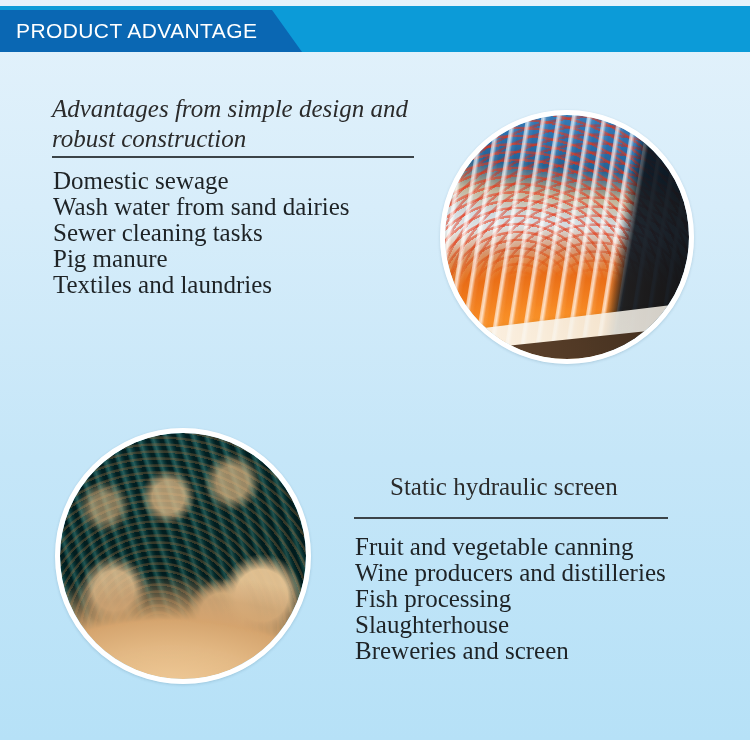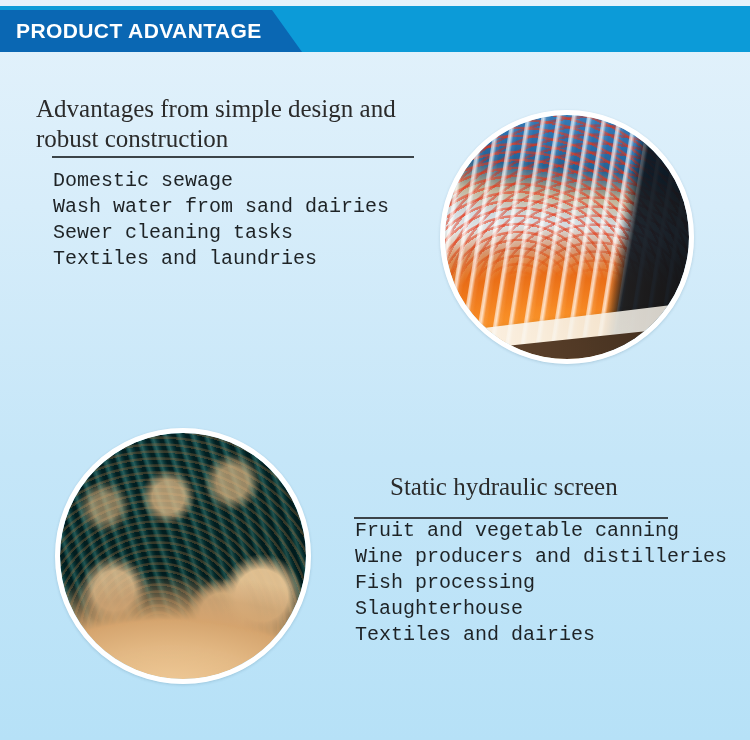--- a/index.html
+++ b/index.html
@@ -51,21 +51,20 @@
     position: absolute;
     left: 16px;
     top: 4px;
     height: 42px;
     line-height: 42px;
     font-family: "Liberation Sans", "DejaVu Sans", sans-serif;
     font-size: 21px;
     letter-spacing: 0.4px;
     color: #ffffff;
     white-space: nowrap;
-    font-weight: bold;
   }
 
   
   .block-title {
     position: absolute;
     font-size: 25px;
     line-height: 30px;
     color: #2b2b2b;
     font-family: "Liberation Serif", "DejaVu Serif", serif;
   }
@@ -74,36 +73,36 @@
     height: 2px;
     background: #3b4348;
   }
   .item-list {
     position: absolute;
     margin: 0;
     padding: 0;
     list-style: none;
   }
   .item-list li {
-    font-size: 20px;
+    font-size: 25px;
     line-height: 26px;
     color: #1e2326;
     white-space: nowrap;
-    font-family: Liberation Mono, monospace;
-  }
-
-  
-  #block-advantages .block-title { left: 36px; top: 94px; width: 380px; }
+    font-family: Liberation Serif, serif;
+  }
+
+  
+  #block-advantages .block-title { left: 52px; top: 94px; width: 380px; font-style: italic; }
   #block-advantages .rule        { left: 52px; top: 156px; width: 362px; }
   #block-advantages .item-list   { left: 53px; top: 168px; }
 
   
   #block-static .block-title { left: 354px; top: 472px; width: 340px; margin-left: 36px; }
   #block-static .rule        { left: 354px; top: 517px; width: 314px; }
-  #block-static .item-list   { left: 355px; top: 518px; }
+  #block-static .item-list   { left: 355px; top: 534px; }
 
   
   .photo {
     position: absolute;
     border-radius: 50%;
     border: 5px solid #ffffff;
     box-sizing: border-box;
     overflow: hidden;
     box-shadow: 0 1px 3px rgba(30,70,100,0.18);
   }
@@ -219,20 +218,21 @@
     <div class="banner-title">PRODUCT ADVANTAGE</div>
   </div>
 
   <div id="block-advantages">
     <div class="block-title">Advantages from simple design and robust construction</div>
     <div class="rule"></div>
     <ul class="item-list">
       <li>Domestic sewage</li>
       <li>Wash water from sand dairies</li>
       <li>Sewer cleaning tasks</li>
+      <li>Pig manure</li>
       <li>Textiles and laundries</li>
     </ul>
   </div>
 
   <div class="photo" id="photo-screen-water">
     <div class="inner">
       <div class="lip"></div>
       <div class="base"></div>
     </div>
   </div>
@@ -242,17 +242,17 @@
   </div>
 
   <div id="block-static">
     <div class="block-title">Static hydraulic screen</div>
     <div class="rule"></div>
     <ul class="item-list">
       <li>Fruit and vegetable canning</li>
       <li>Wine producers and distilleries</li>
       <li>Fish processing</li>
       <li>Slaughterhouse</li>
-      <li>Textiles and dairies</li>
+      <li>Breweries and screen</li>
     </ul>
   </div>
 
 </div>
 
 </body></html>

